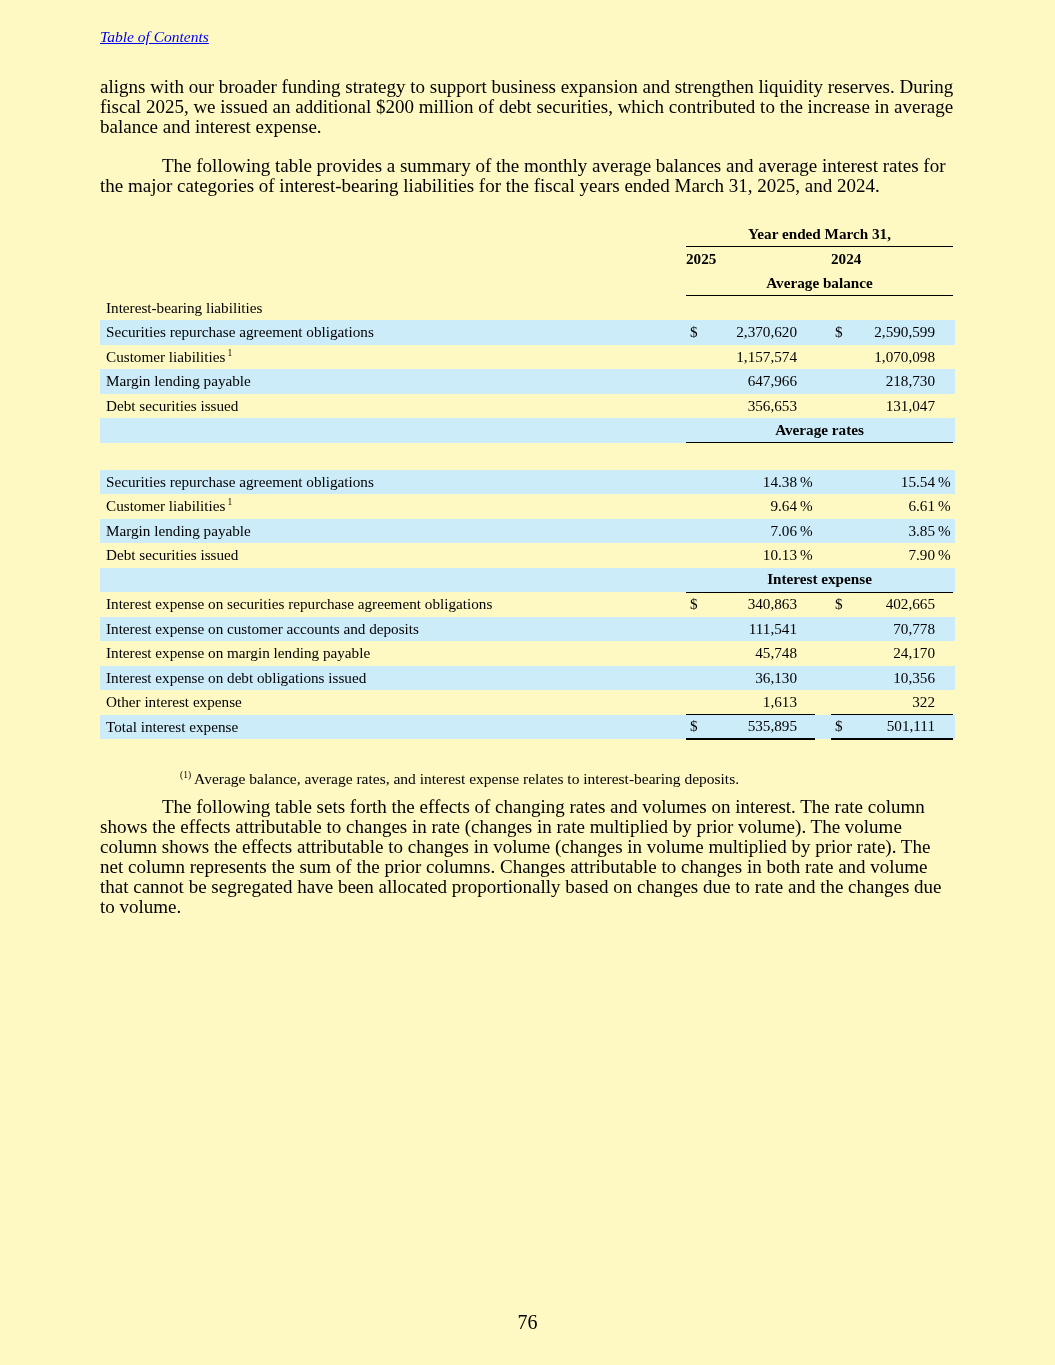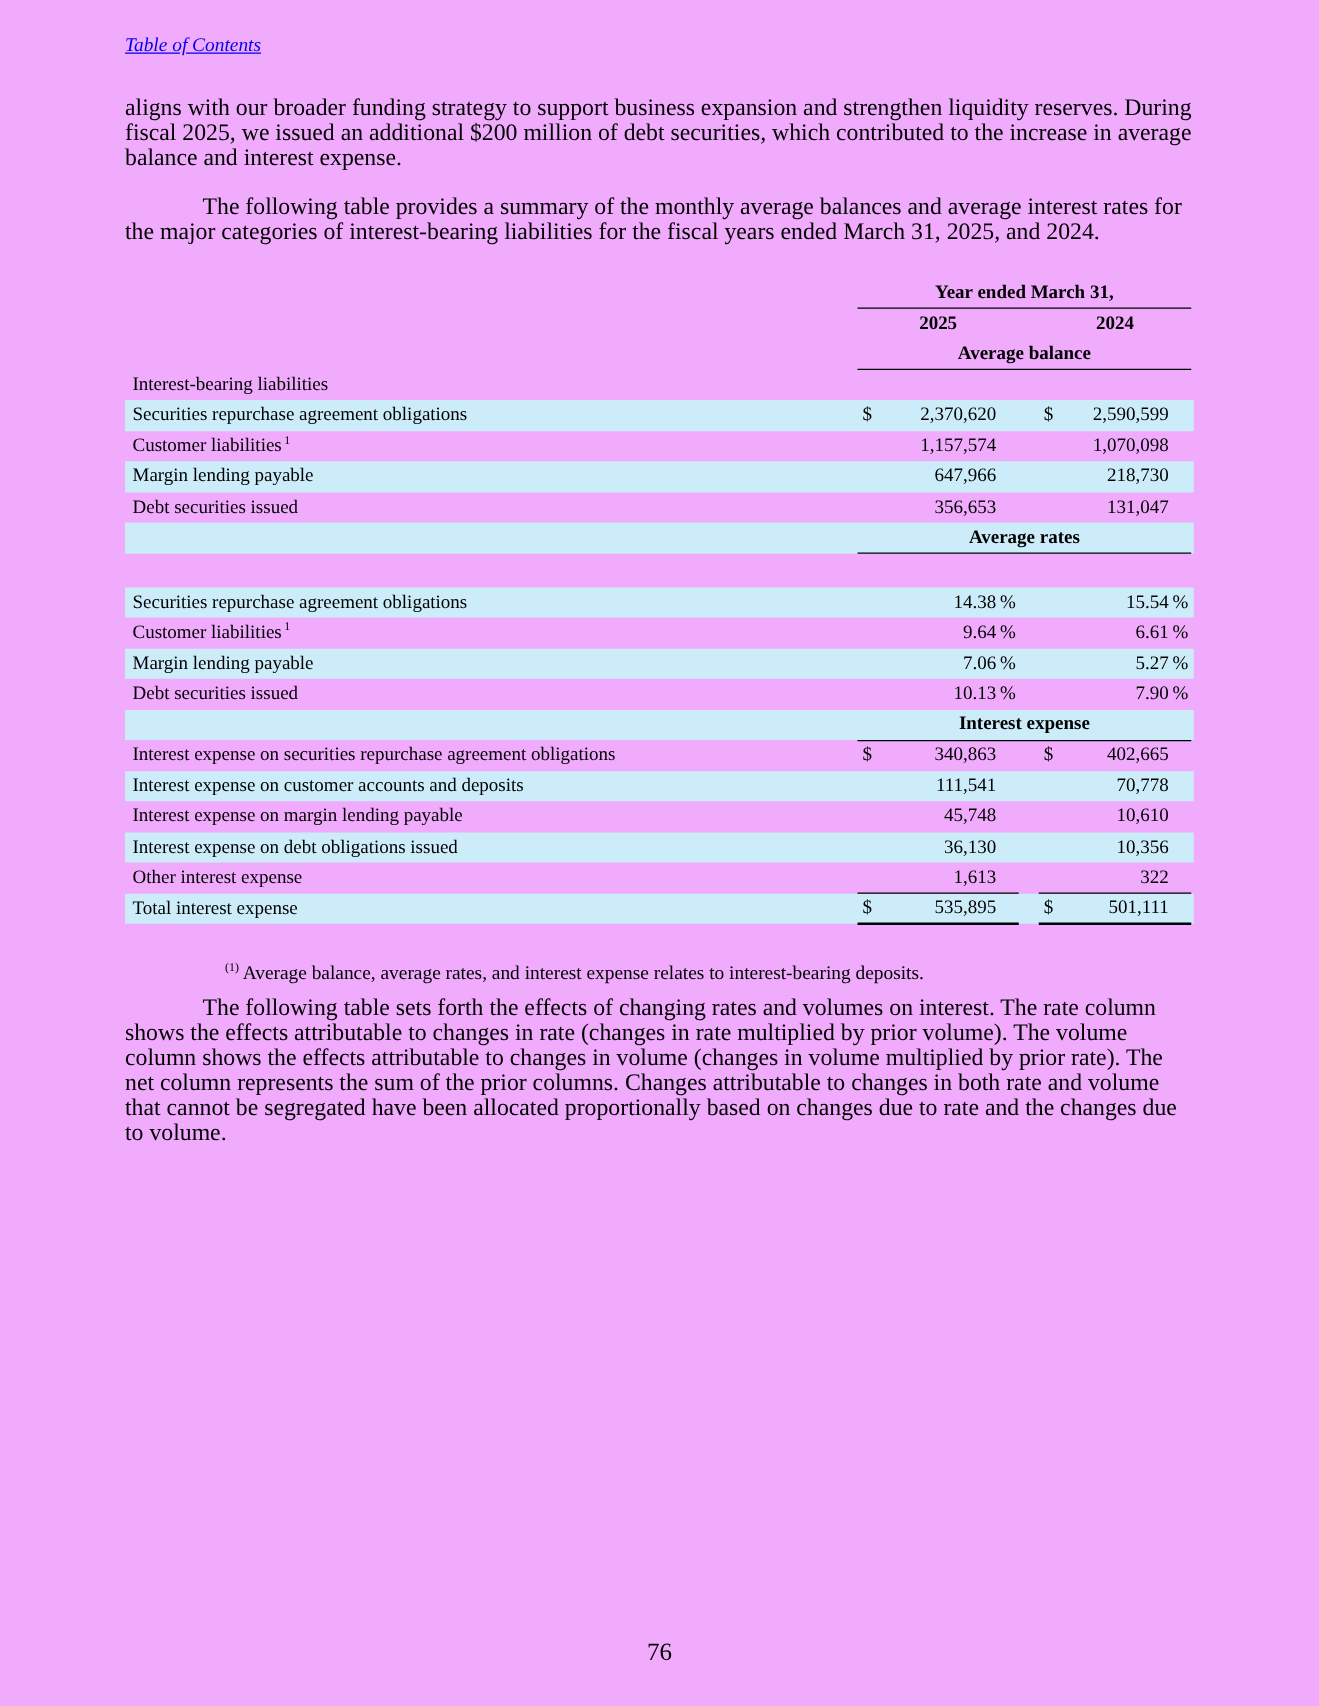--- a/index.html
+++ b/index.html
@@ -1,19 +1,19 @@
 <!DOCTYPE html>
 <html><head>
 <meta charset="utf-8">
 <style>
   html,body { margin:0; padding:0; background:#ffffff; }
   .page {
     position:relative;
     width:1055px; height:1365px;
-    background:#f0abfc;
+    background:#fef9c3;
     font-family:"Liberation Serif","DejaVu Serif",serif;
     color:#000;
     overflow:hidden;
   }
   .content { padding:28px 100px 0 100px; }
 
   .toc-link {
     font-size:15.5px; font-style:italic;
     color:#0000ee; text-decoration:underline;
     cursor:pointer; display:inline-block;
@@ -38,21 +38,21 @@
   .cv { text-align:right; }
   .g1 .cv { width:93px; }
   .g2 .cv { width:86px; }
   .cp { width:18px; padding-left:3px; box-sizing:border-box; }
   .bold { font-weight:normal; }
   sup.note { font-size:9.5px; vertical-align:super; line-height:0; margin-left:2px; }
 
   
   .band-text { flex:1; text-align:center; font-weight:bold; }
   .rule-bottom { border-bottom:1.5px solid #000; }
-  .centered { text-align:center; font-weight:bold; }
+  .centered { text-align:left; font-weight:bold; }
   .g1 .centered { width:129px; }
   .g2 .centered { width:122px; }
   .rule-under .g1, .rule-under .g2 { border-bottom:1.5px solid #000; }
   .total-row .g1, .total-row .g2 { border-bottom:2px solid #000; }
 
   .footnote { margin-top:26px; margin-left:80px; font-size:15.5px; line-height:20px; }
   .footnote sup { font-size:9.5px; }
 
   .page-number {
     position:absolute; top:1311px; left:0; width:100%;
@@ -215,21 +215,21 @@
         <div class="c-label"><span>Margin lending payable</span></div>
         <div class="num-region">
           <div class="g g1">
               <span class="cd"></span>
               <span class="cv">7.06</span>
               <span class="cp">%</span>
             </div>
           <div class="gap"></div>
           <div class="g g2">
               <span class="cd"></span>
-              <span class="cv">5.27</span>
+              <span class="cv">3.85</span>
               <span class="cp">%</span>
             </div>
         </div>
       </div>
       <div class="trow">
         <div class="c-label"><span>Debt securities issued</span></div>
         <div class="num-region">
           <div class="g g1">
               <span class="cd"></span>
               <span class="cv">10.13</span>
@@ -287,21 +287,21 @@
         <div class="c-label"><span>Interest expense on margin lending payable</span></div>
         <div class="num-region">
           <div class="g g1">
               <span class="cd"></span>
               <span class="cv">45,748</span>
               <span class="cp"></span>
             </div>
           <div class="gap"></div>
           <div class="g g2">
               <span class="cd"></span>
-              <span class="cv">10,610</span>
+              <span class="cv">24,170</span>
               <span class="cp"></span>
             </div>
         </div>
       </div>
       <div class="trow shade">
         <div class="c-label"><span>Interest expense on debt obligations issued</span></div>
         <div class="num-region">
           <div class="g g1">
               <span class="cd"></span>
               <span class="cv">36,130</span>

